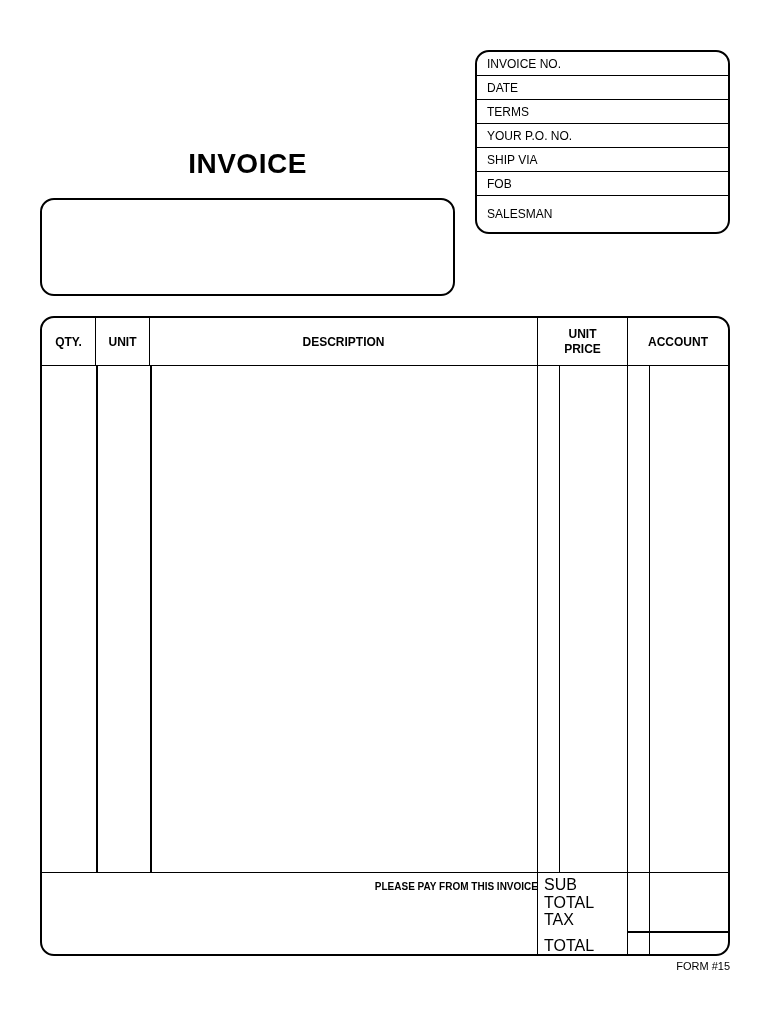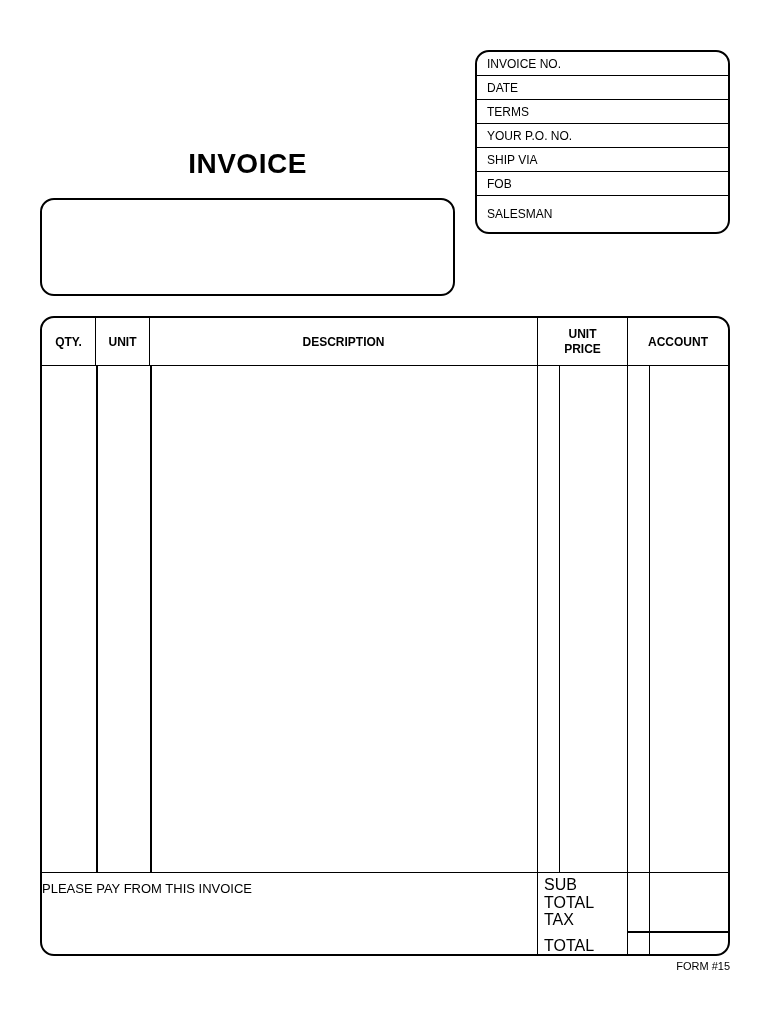--- a/index.html
+++ b/index.html
@@ -100,23 +100,23 @@
       top: 0;
       bottom: 0;
       width: 1.5px;
       background: #000;
     }
     .pay-text {
       position: absolute;
       left: 0;
       right: 190px;
       top: 8px;
-      text-align: left;
-      font-size: 13px;
-      font-weight: normal;
+      text-align: right;
+      font-size: 10px;
+      font-weight: bold;
     }
     .summary {
       position: absolute;
       right: 100px;
       top: 8px;
       width: 90px;
       font-size: 16px;
       text-align: left;
       padding-left: 6px;
     }

